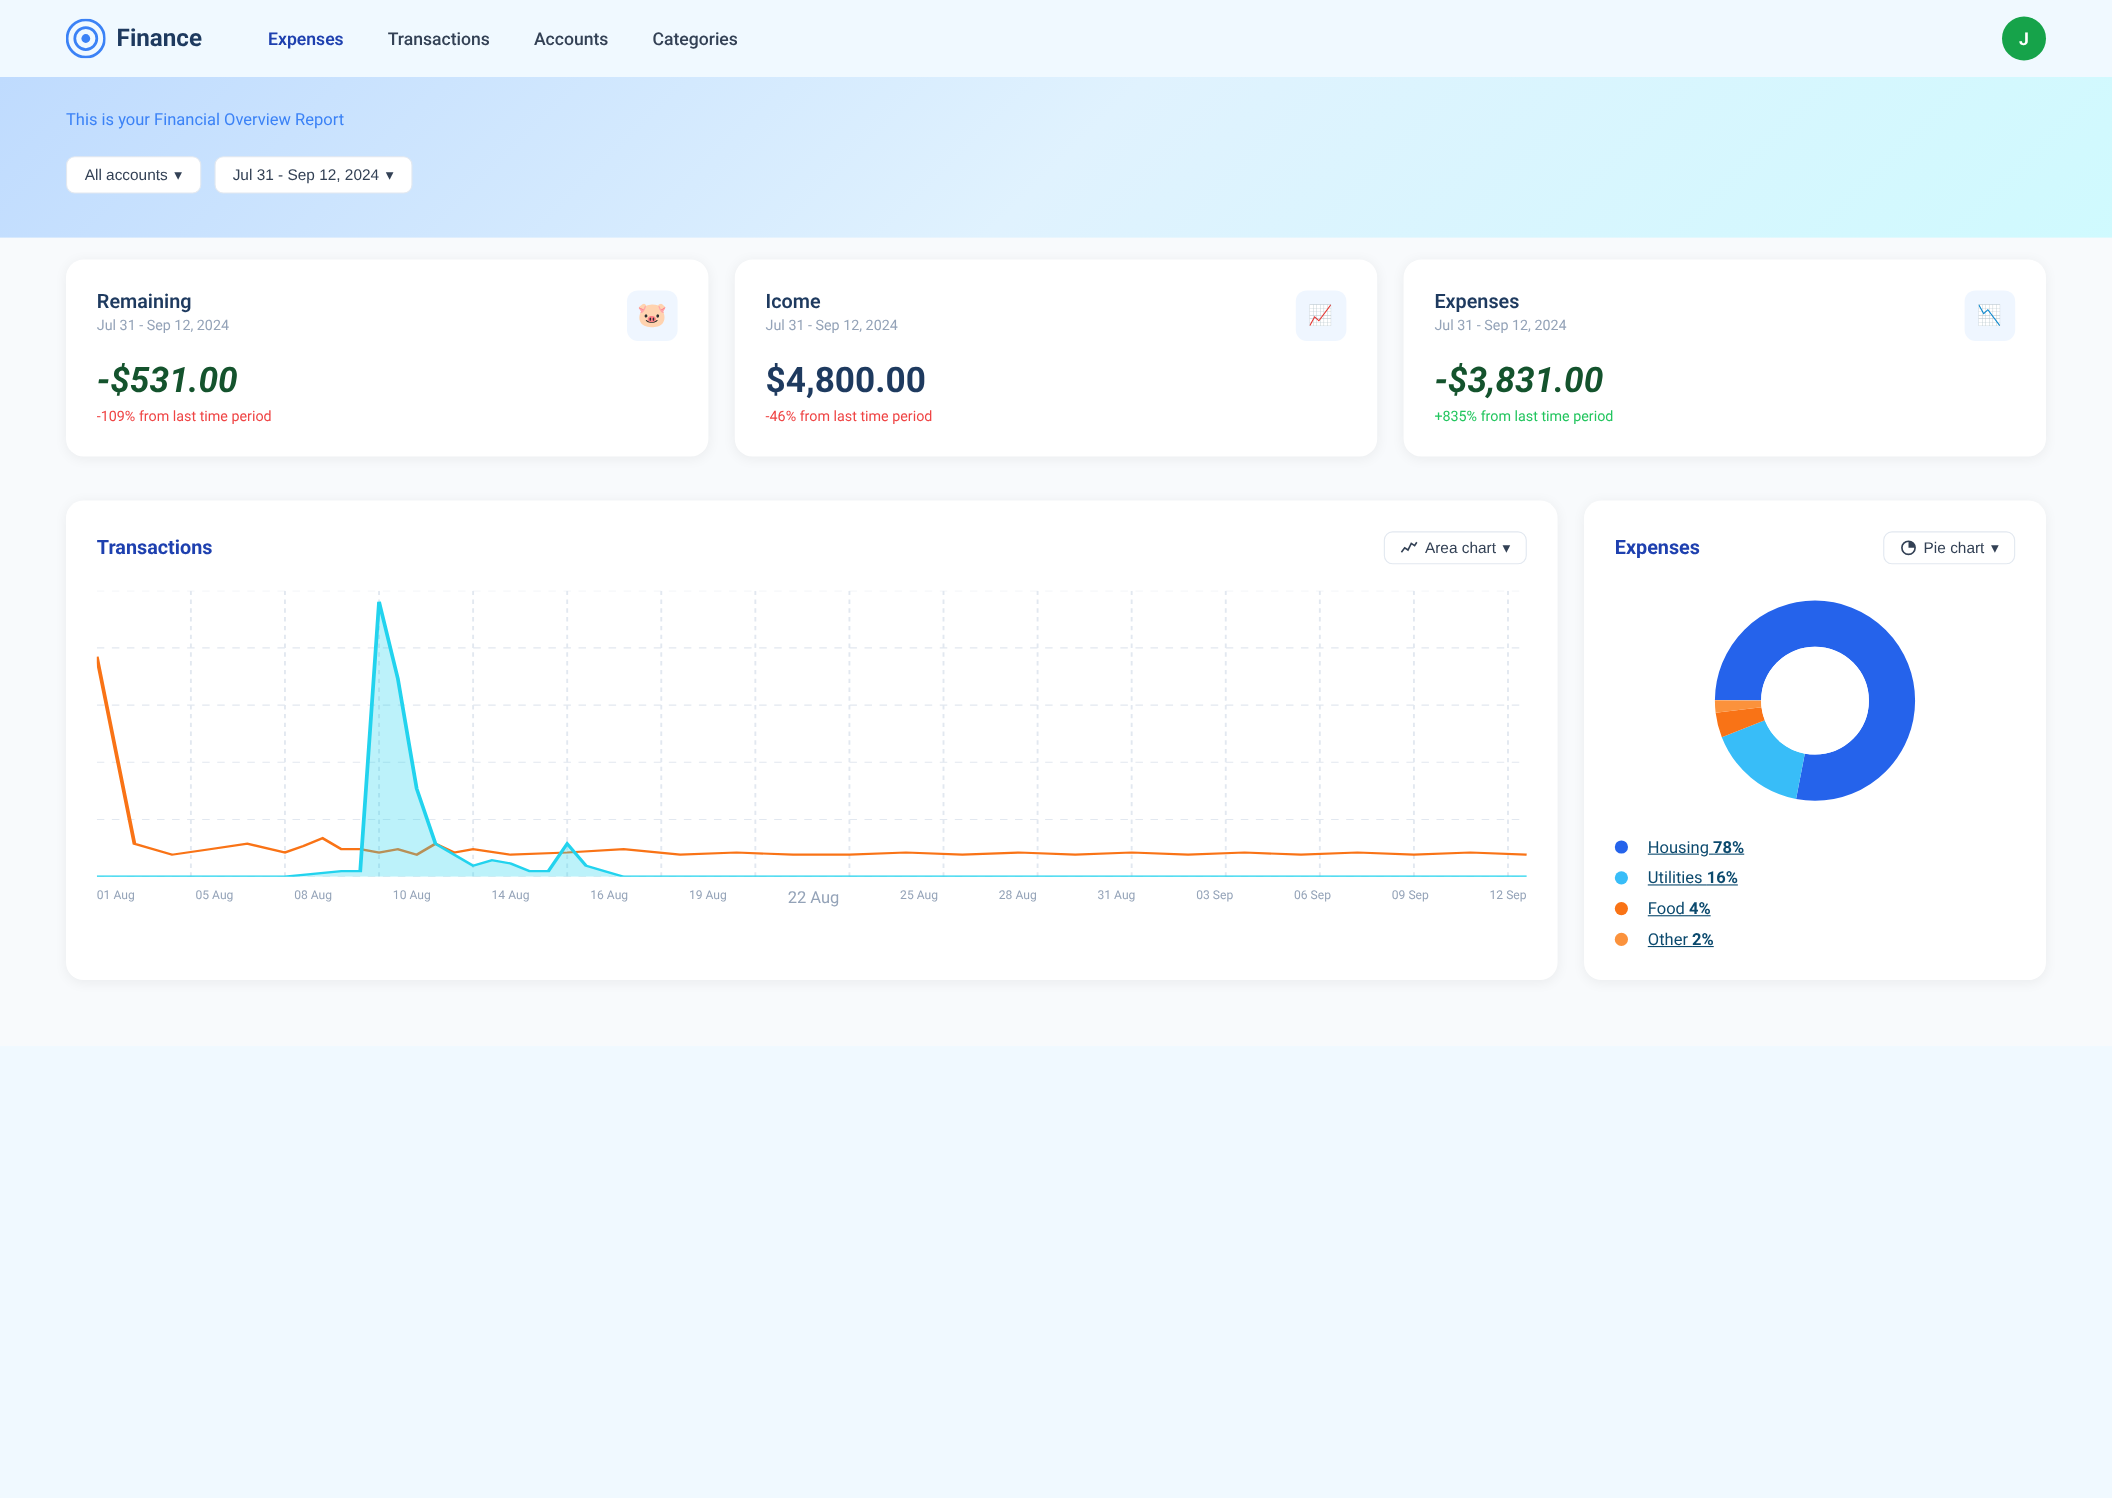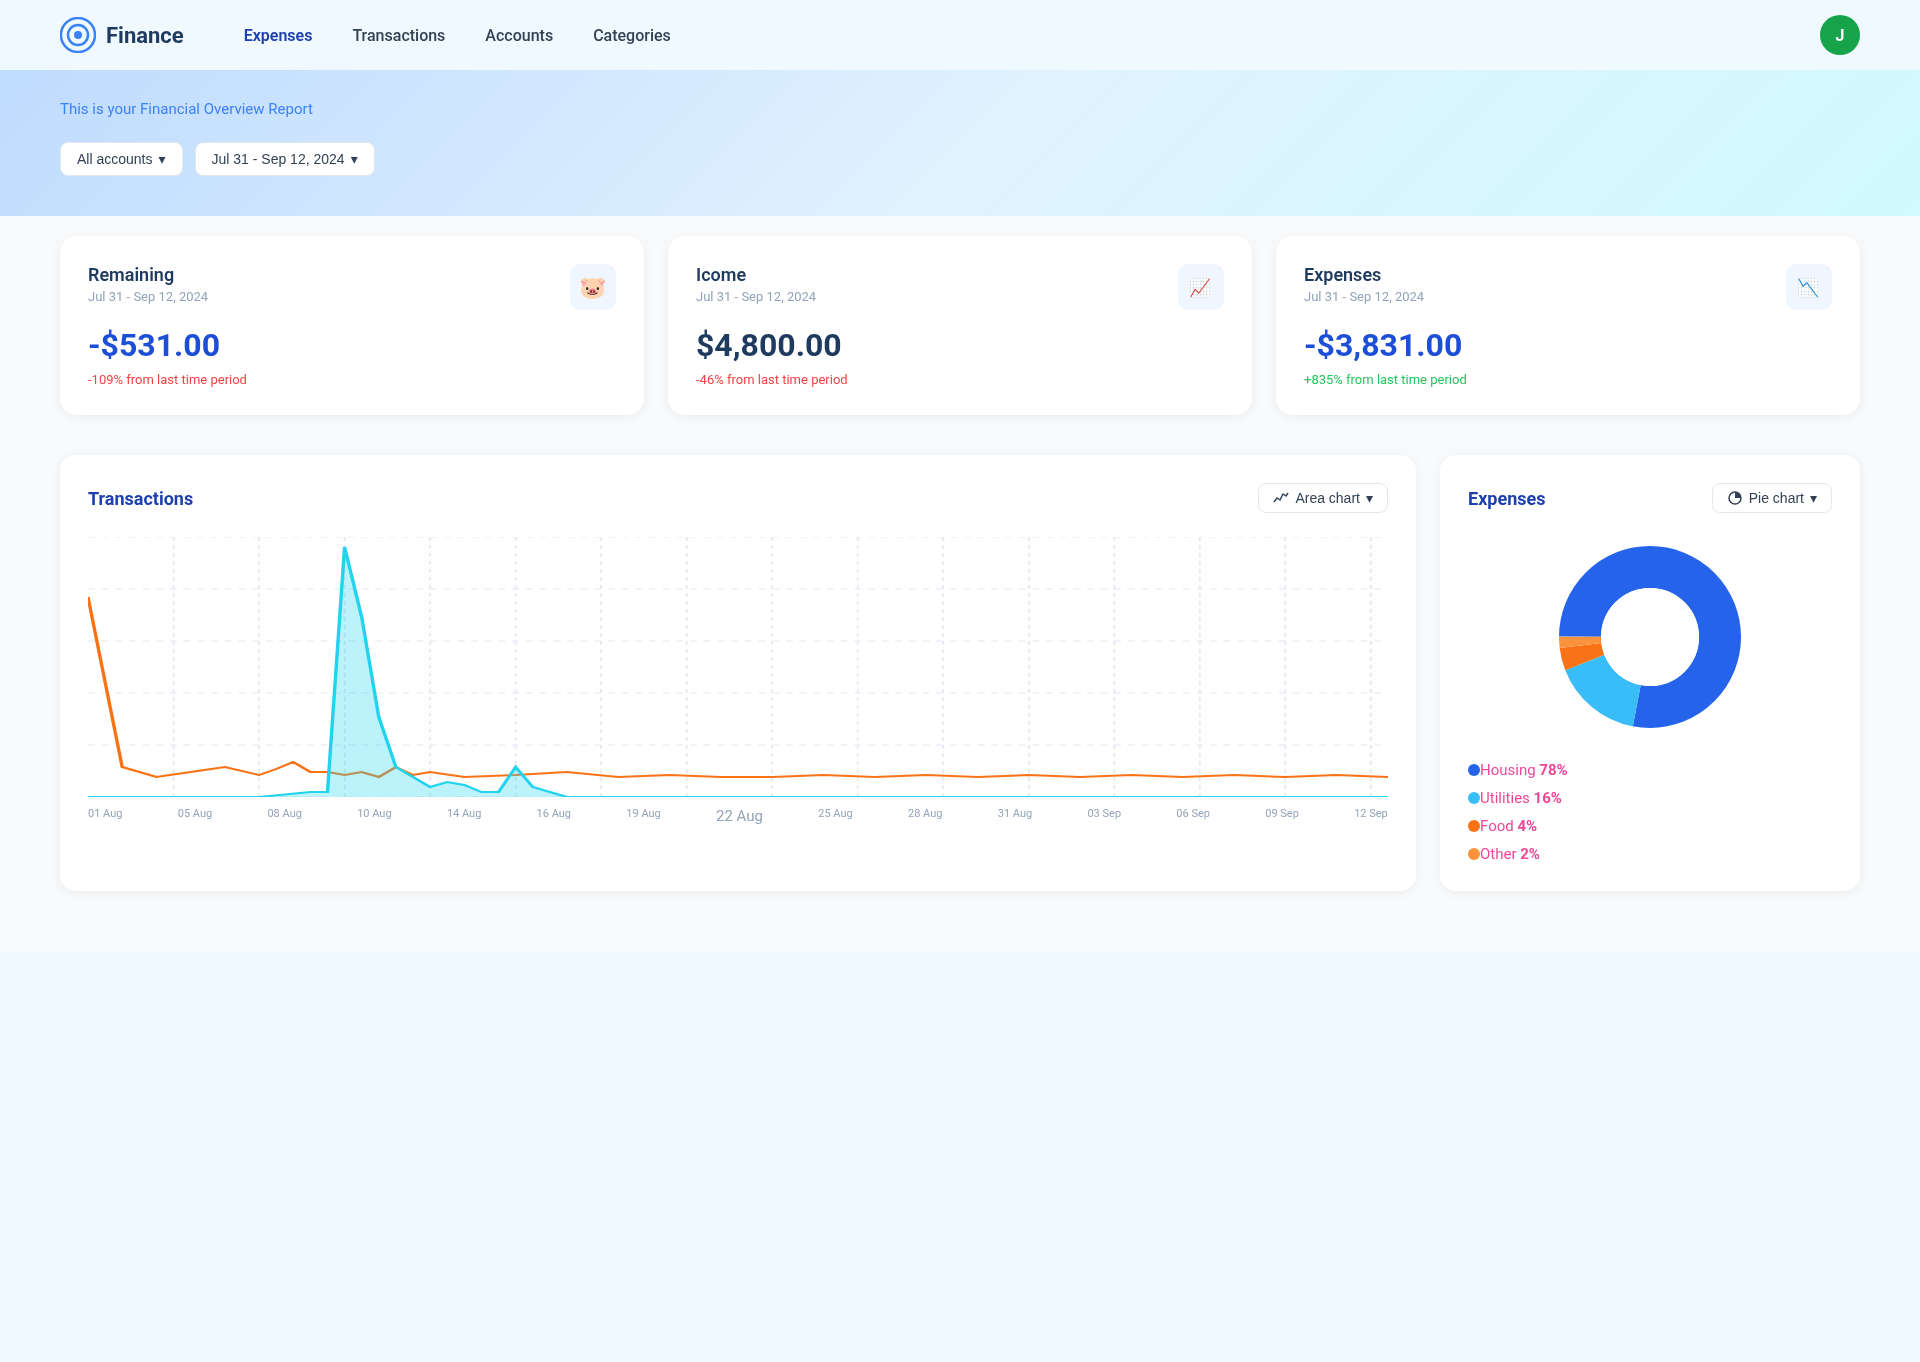--- a/index.html
+++ b/index.html
@@ -138,21 +138,21 @@
       align-items: center;
       justify-content: center;
       font-size: 22px;
     }
     .card-amount {
       font-size: 32px;
       font-weight: 700;
       color: #1e3a5f;
       margin-bottom: 8px;
     }
-    .card-amount.negative { color: #1d4ed8; }
+    .card-amount.negative { color: #14532d; font-style: italic; }
     .card-amount.positive { color: #1e3a5f; }
     .card-change {
       font-size: 13px;
     }
     .card-change.red { color: #ef4444; }
     .card-change.green { color: #22c55e; }
 
     
     .charts {
       display: grid;
@@ -210,23 +210,24 @@
     }
     .legend {
       width: 100%;
       display: flex;
       flex-direction: column;
       gap: 10px;
     }
     .legend-item {
       display: flex;
       align-items: center;
-      gap: 0;
+      gap: 18px;
       font-size: 15px;
-      color: #ec4899;
+      color: #0c4a6e;
+      text-decoration: underline;
     }
     .legend-dot {
       width: 12px;
       height: 12px;
       border-radius: 50%;
       flex-shrink: 0;
     }
   </style>
 </head>
 <body>

